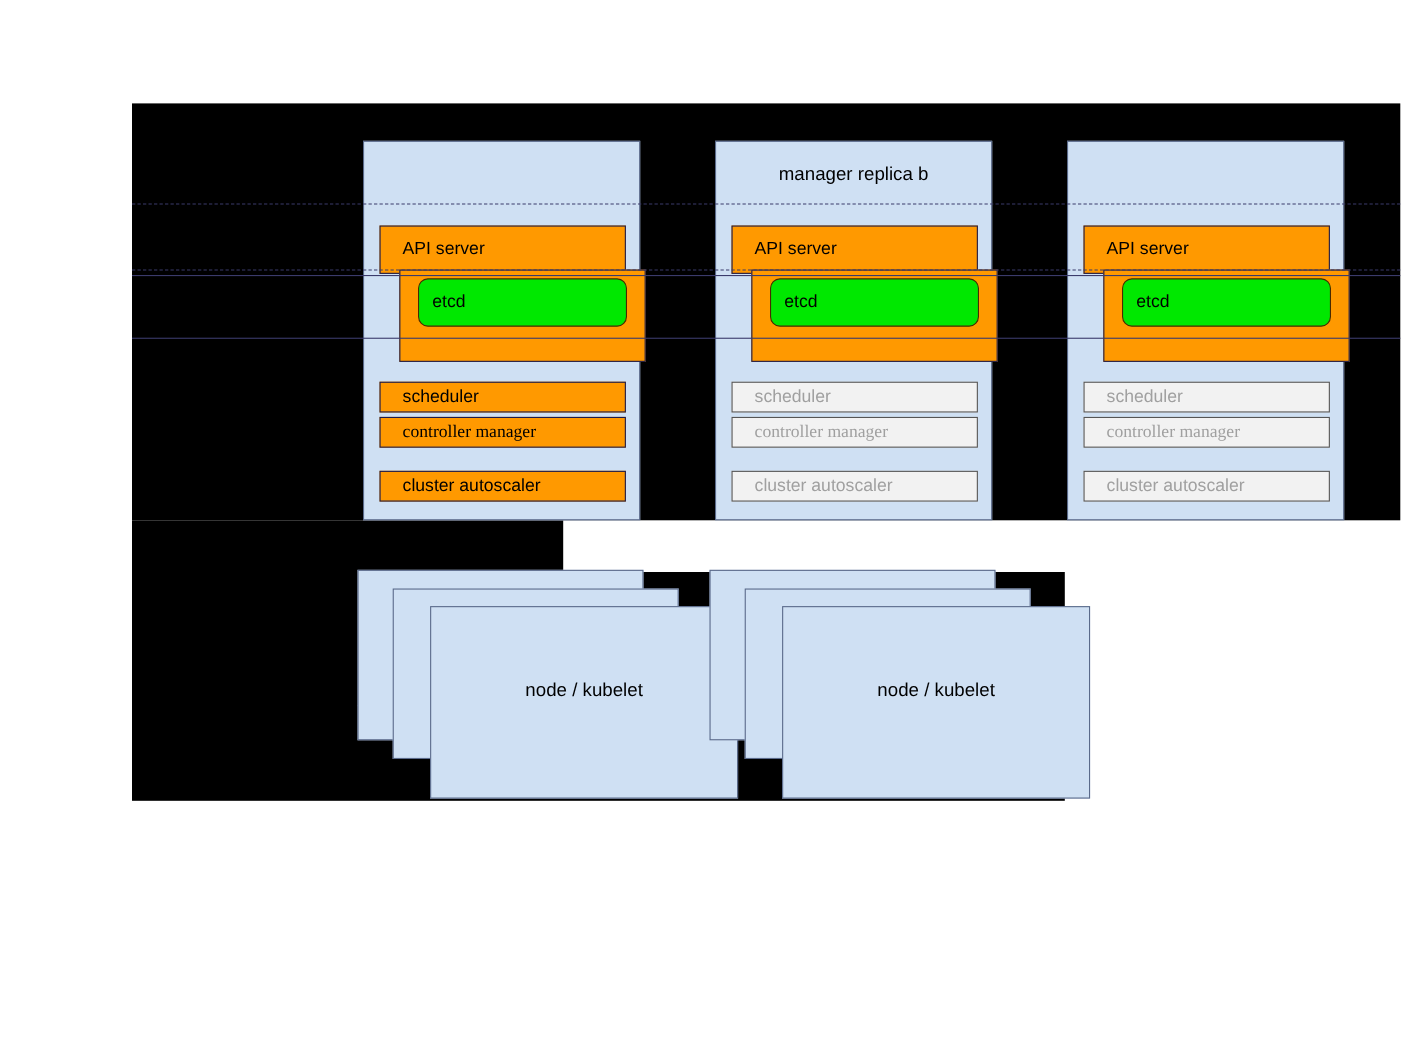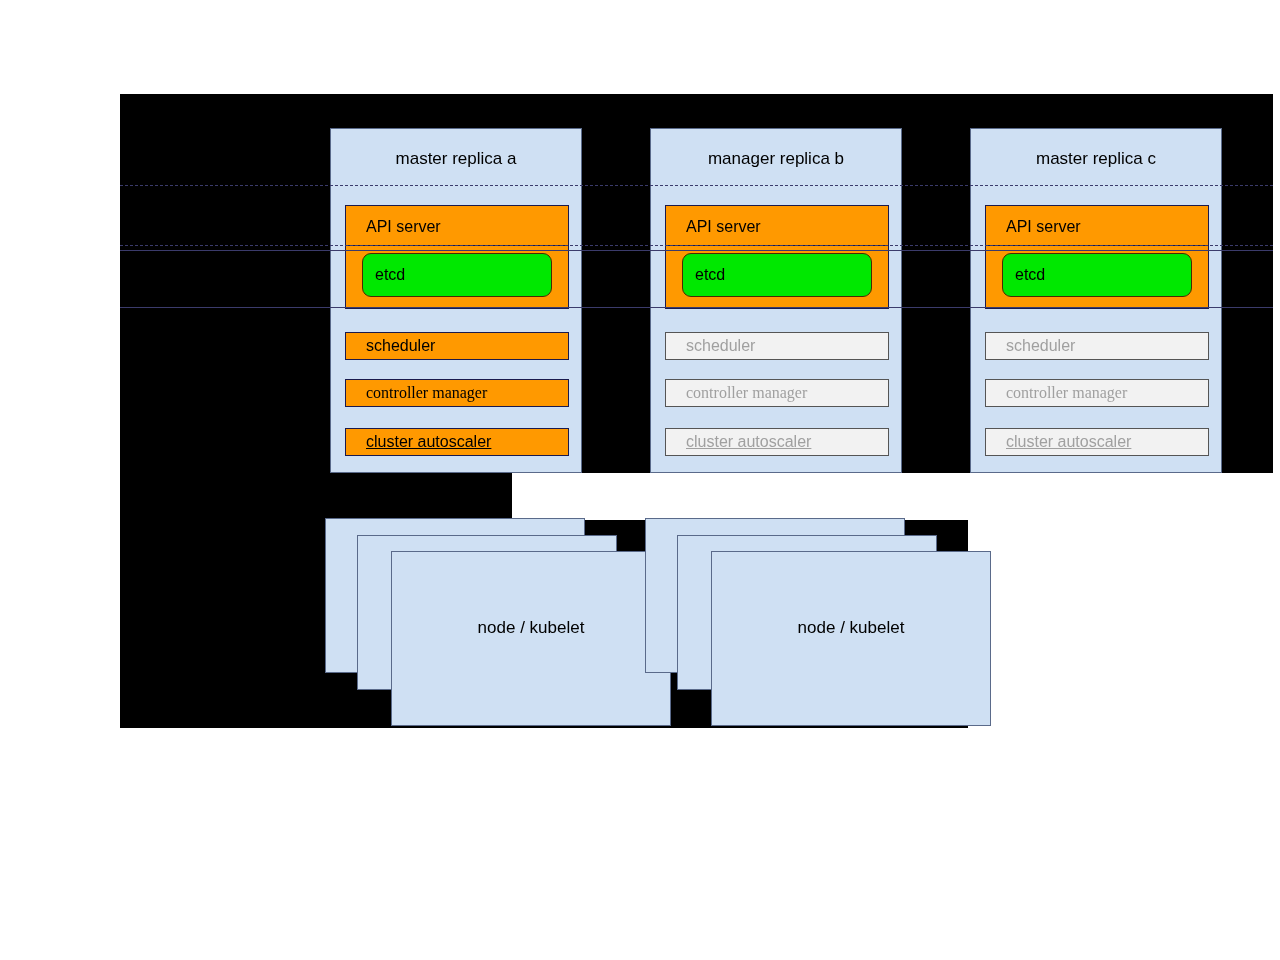--- a/index.html
+++ b/index.html
@@ -89,24 +89,24 @@
   }
   .comp.inactive {
     background: #f2f2f2;
     border: 1px solid #555555;
     color: #a0a0a0;
   }
 
   .comp-api   { top: 76px;  height: 44px; z-index: 5; }
   .comp-etcd-host {
     position: absolute;
-    left: 14px;
+    left: 32px;
     width: 224px;
     top: 116px;
-    height: 64px;
+    height: 84px;
     background: #ff9900;
     border: 1px solid #1a1a4d;
     box-sizing: border-box;
     z-index: 5;
   }
   .etcd-box {
     position: absolute;
     left: 16px;
     top: 7px;
     width: 190px;
@@ -115,23 +115,23 @@
     border: 1px solid #4a2a00;
     border-radius: 9px;
     box-sizing: border-box;
     display: flex;
     align-items: center;
     padding-left: 12px;
     font-size: 16px;
     color: #000000;
   }
 
-  .comp-sched { top: 203px; height: 28px; z-index: 7; }
+  .comp-sched { top: 218px; height: 28px; z-index: 7; }
   .comp-ctrl  { top: 250px; height: 28px; z-index: 7; font-family: Liberation Serif, serif; }
-  .comp-auto  { top: 299px; height: 28px; z-index: 7; text-decoration: underline; }
+  .comp-auto  { top: 299px; height: 28px; z-index: 7; }
 
   
   .node-stack {
     position: absolute;
     z-index: 8;
   }
   .node-card {
     position: absolute;
     background: #cfe0f3;
     border: 1px solid #5a6a8a;
@@ -162,21 +162,20 @@
 </head>
 <body>
 
 <div id="canvas">
 
   <div class="backdrop" id="backdrop-top"></div>
   <div class="backdrop" id="backdrop-mid"></div>
   <div class="backdrop" id="backdrop-bottom"></div>
 
   <div class="replica" id="replica-a">
-    <div class="replica-title">master replica a</div>
 
     <div class="comp comp-api active">API server</div>
 
     <div class="comp-etcd-host">
       <div class="etcd-box">etcd</div>
     </div>
 
     <div class="comp comp-sched active">scheduler</div>
     <div class="comp comp-ctrl active">controller manager</div>
     <div class="comp comp-auto active">cluster autoscaler</div>
@@ -190,21 +189,20 @@
     <div class="comp-etcd-host">
       <div class="etcd-box">etcd</div>
     </div>
 
     <div class="comp comp-sched inactive">scheduler</div>
     <div class="comp comp-ctrl inactive">controller manager</div>
     <div class="comp comp-auto inactive">cluster autoscaler</div>
   </div>
 
   <div class="replica" id="replica-c">
-    <div class="replica-title">master replica c</div>
 
     <div class="comp comp-api active">API server</div>
 
     <div class="comp-etcd-host">
       <div class="etcd-box">etcd</div>
     </div>
 
     <div class="comp comp-sched inactive">scheduler</div>
     <div class="comp comp-ctrl inactive">controller manager</div>
     <div class="comp comp-auto inactive">cluster autoscaler</div>

